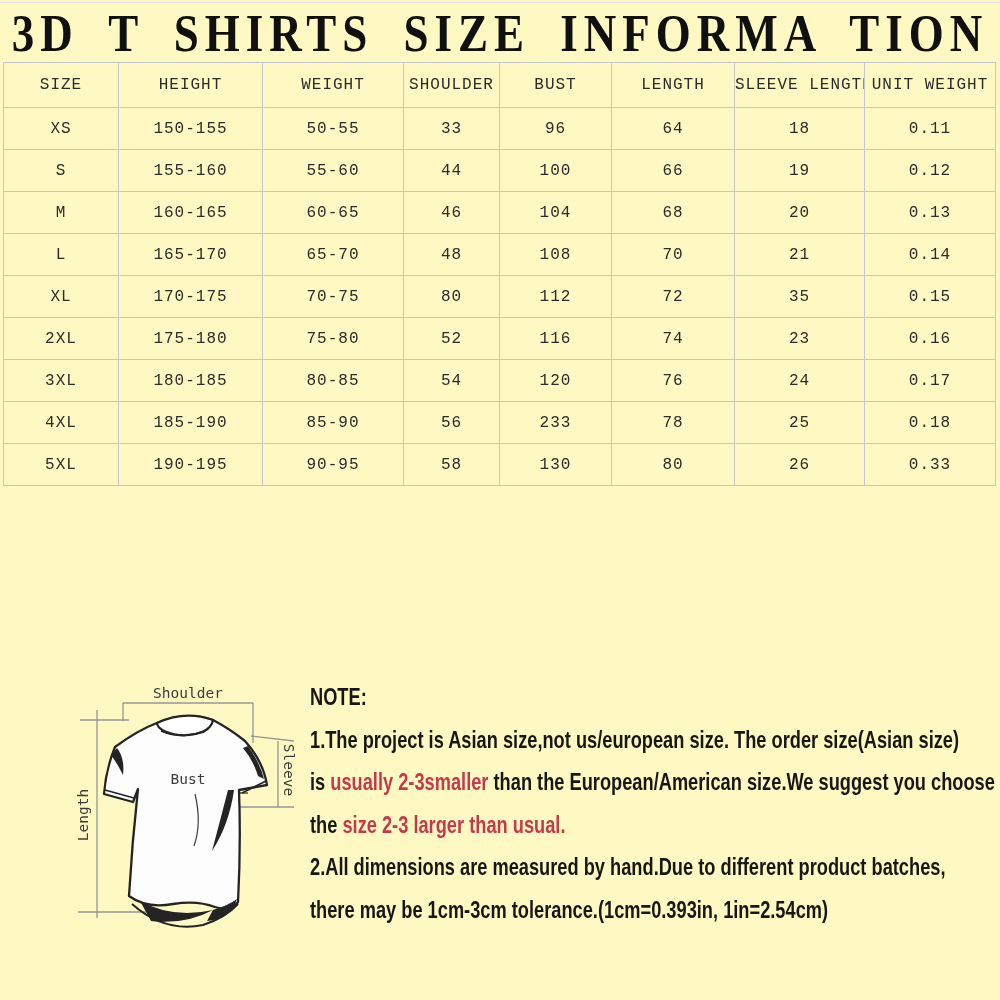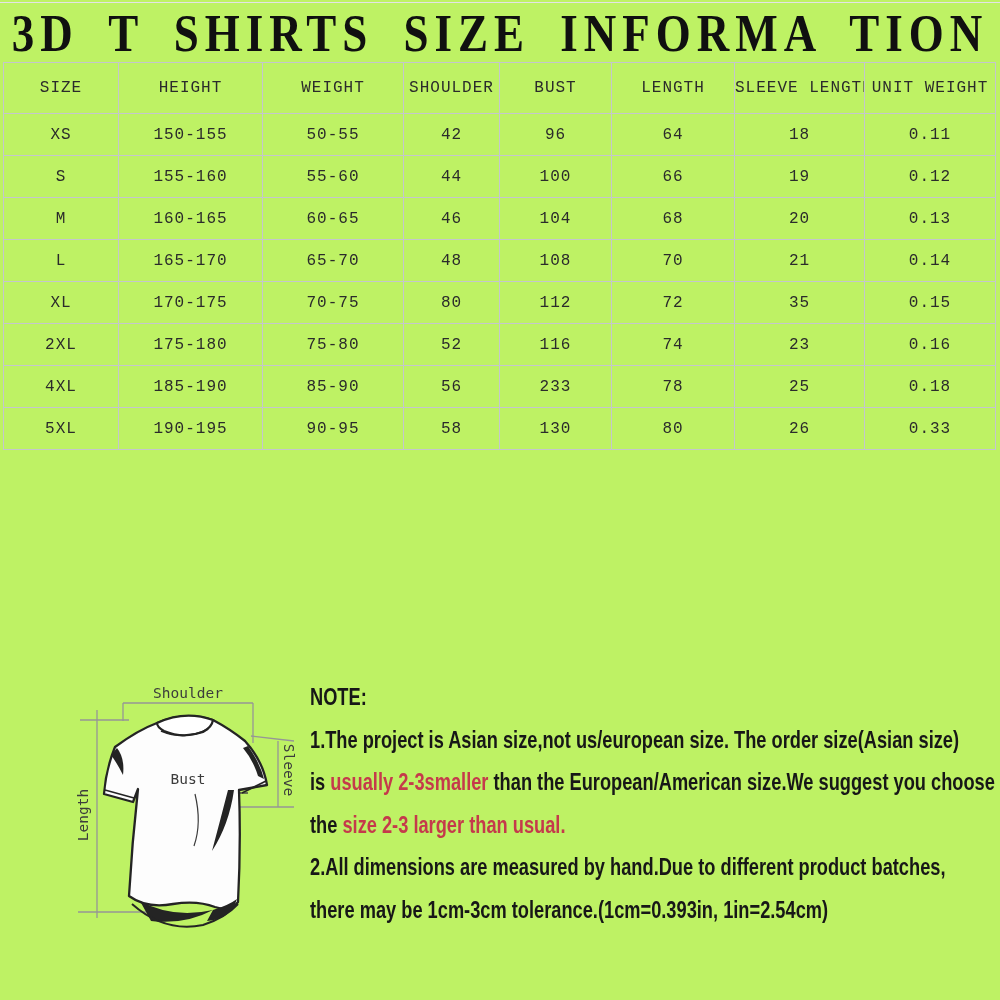--- a/index.html
+++ b/index.html
@@ -1,32 +1,32 @@
 <!DOCTYPE html>
 <html><head>
 <meta charset="utf-8">
 <style>
   html,body{margin:0;padding:0;background:#ffffff;}
-  #stage{position:relative;width:1000px;height:1000px;background:#bef264;overflow:hidden;
+  #stage{position:relative;width:1000px;height:1000px;background:#fef9c3;overflow:hidden;
          font-family:"Liberation Sans", sans-serif;color:#1d1d1d;}
   .top-hairline{position:absolute;top:2px;left:0;width:1000px;height:1px;background:#e3e3e7;}
 
   
   .title{position:absolute;top:3px;left:0;width:1000px;text-align:center;
          font-family:"Liberation Serif", serif;font-weight:700;font-size:45px;
          letter-spacing:6px;word-spacing:13px;color:#101010;white-space:nowrap;
          transform:scaleY(1.18);transform-origin:top center;}
 
   
   table.size-table{position:absolute;left:3px;top:62px;width:992px;border-collapse:collapse;
          table-layout:fixed;font-family:"Liberation Mono", monospace;}
   table.size-table th, table.size-table td{border:1px solid #c4c6cd;text-align:center;
          vertical-align:middle;font-weight:400;color:#2b2b2b;font-size:16px;
          letter-spacing:1px;padding:0;overflow:hidden;white-space:nowrap;}
-  table.size-table thead tr.hdr{height:51px;}
+  table.size-table thead tr.hdr{height:45px;}
   table.size-table thead tr.units{height:42px;}
   table.size-table tbody tr{height:42px;}
   th.align-left{text-align:left;padding-left:7px;}
   td.unit-faint{color:rgba(125,128,142,0.16);}
 
   
   .diagram{position:absolute;left:45px;top:663px;width:270px;height:335px;}
 
   
   .note{position:absolute;left:310px;top:676px;width:880px;
@@ -64,21 +64,21 @@
         <th>LENGTH</th>
         <th>SLEEVE LENGTH</th>
         <th>UNIT WEIGHT</th>
       </tr>
     </thead>
     <tbody>
         <tr>
           <td>XS</td>
           <td>150-155</td>
           <td>50-55</td>
-          <td>42</td>
+          <td>33</td>
           <td>96</td>
           <td>64</td>
           <td>18</td>
           <td>0.11</td>
         </tr>
         <tr>
           <td>S</td>
           <td>155-160</td>
           <td>55-60</td>
           <td>44</td>
@@ -119,20 +119,30 @@
         </tr>
         <tr>
           <td>2XL</td>
           <td>175-180</td>
           <td>75-80</td>
           <td>52</td>
           <td>116</td>
           <td>74</td>
           <td>23</td>
           <td>0.16</td>
+        </tr>
+        <tr>
+          <td>3XL</td>
+          <td>180-185</td>
+          <td>80-85</td>
+          <td>54</td>
+          <td>120</td>
+          <td>76</td>
+          <td>24</td>
+          <td>0.17</td>
         </tr>
         <tr>
           <td>4XL</td>
           <td>185-190</td>
           <td>85-90</td>
           <td>56</td>
           <td>233</td>
           <td>78</td>
           <td>25</td>
           <td>0.18</td>

